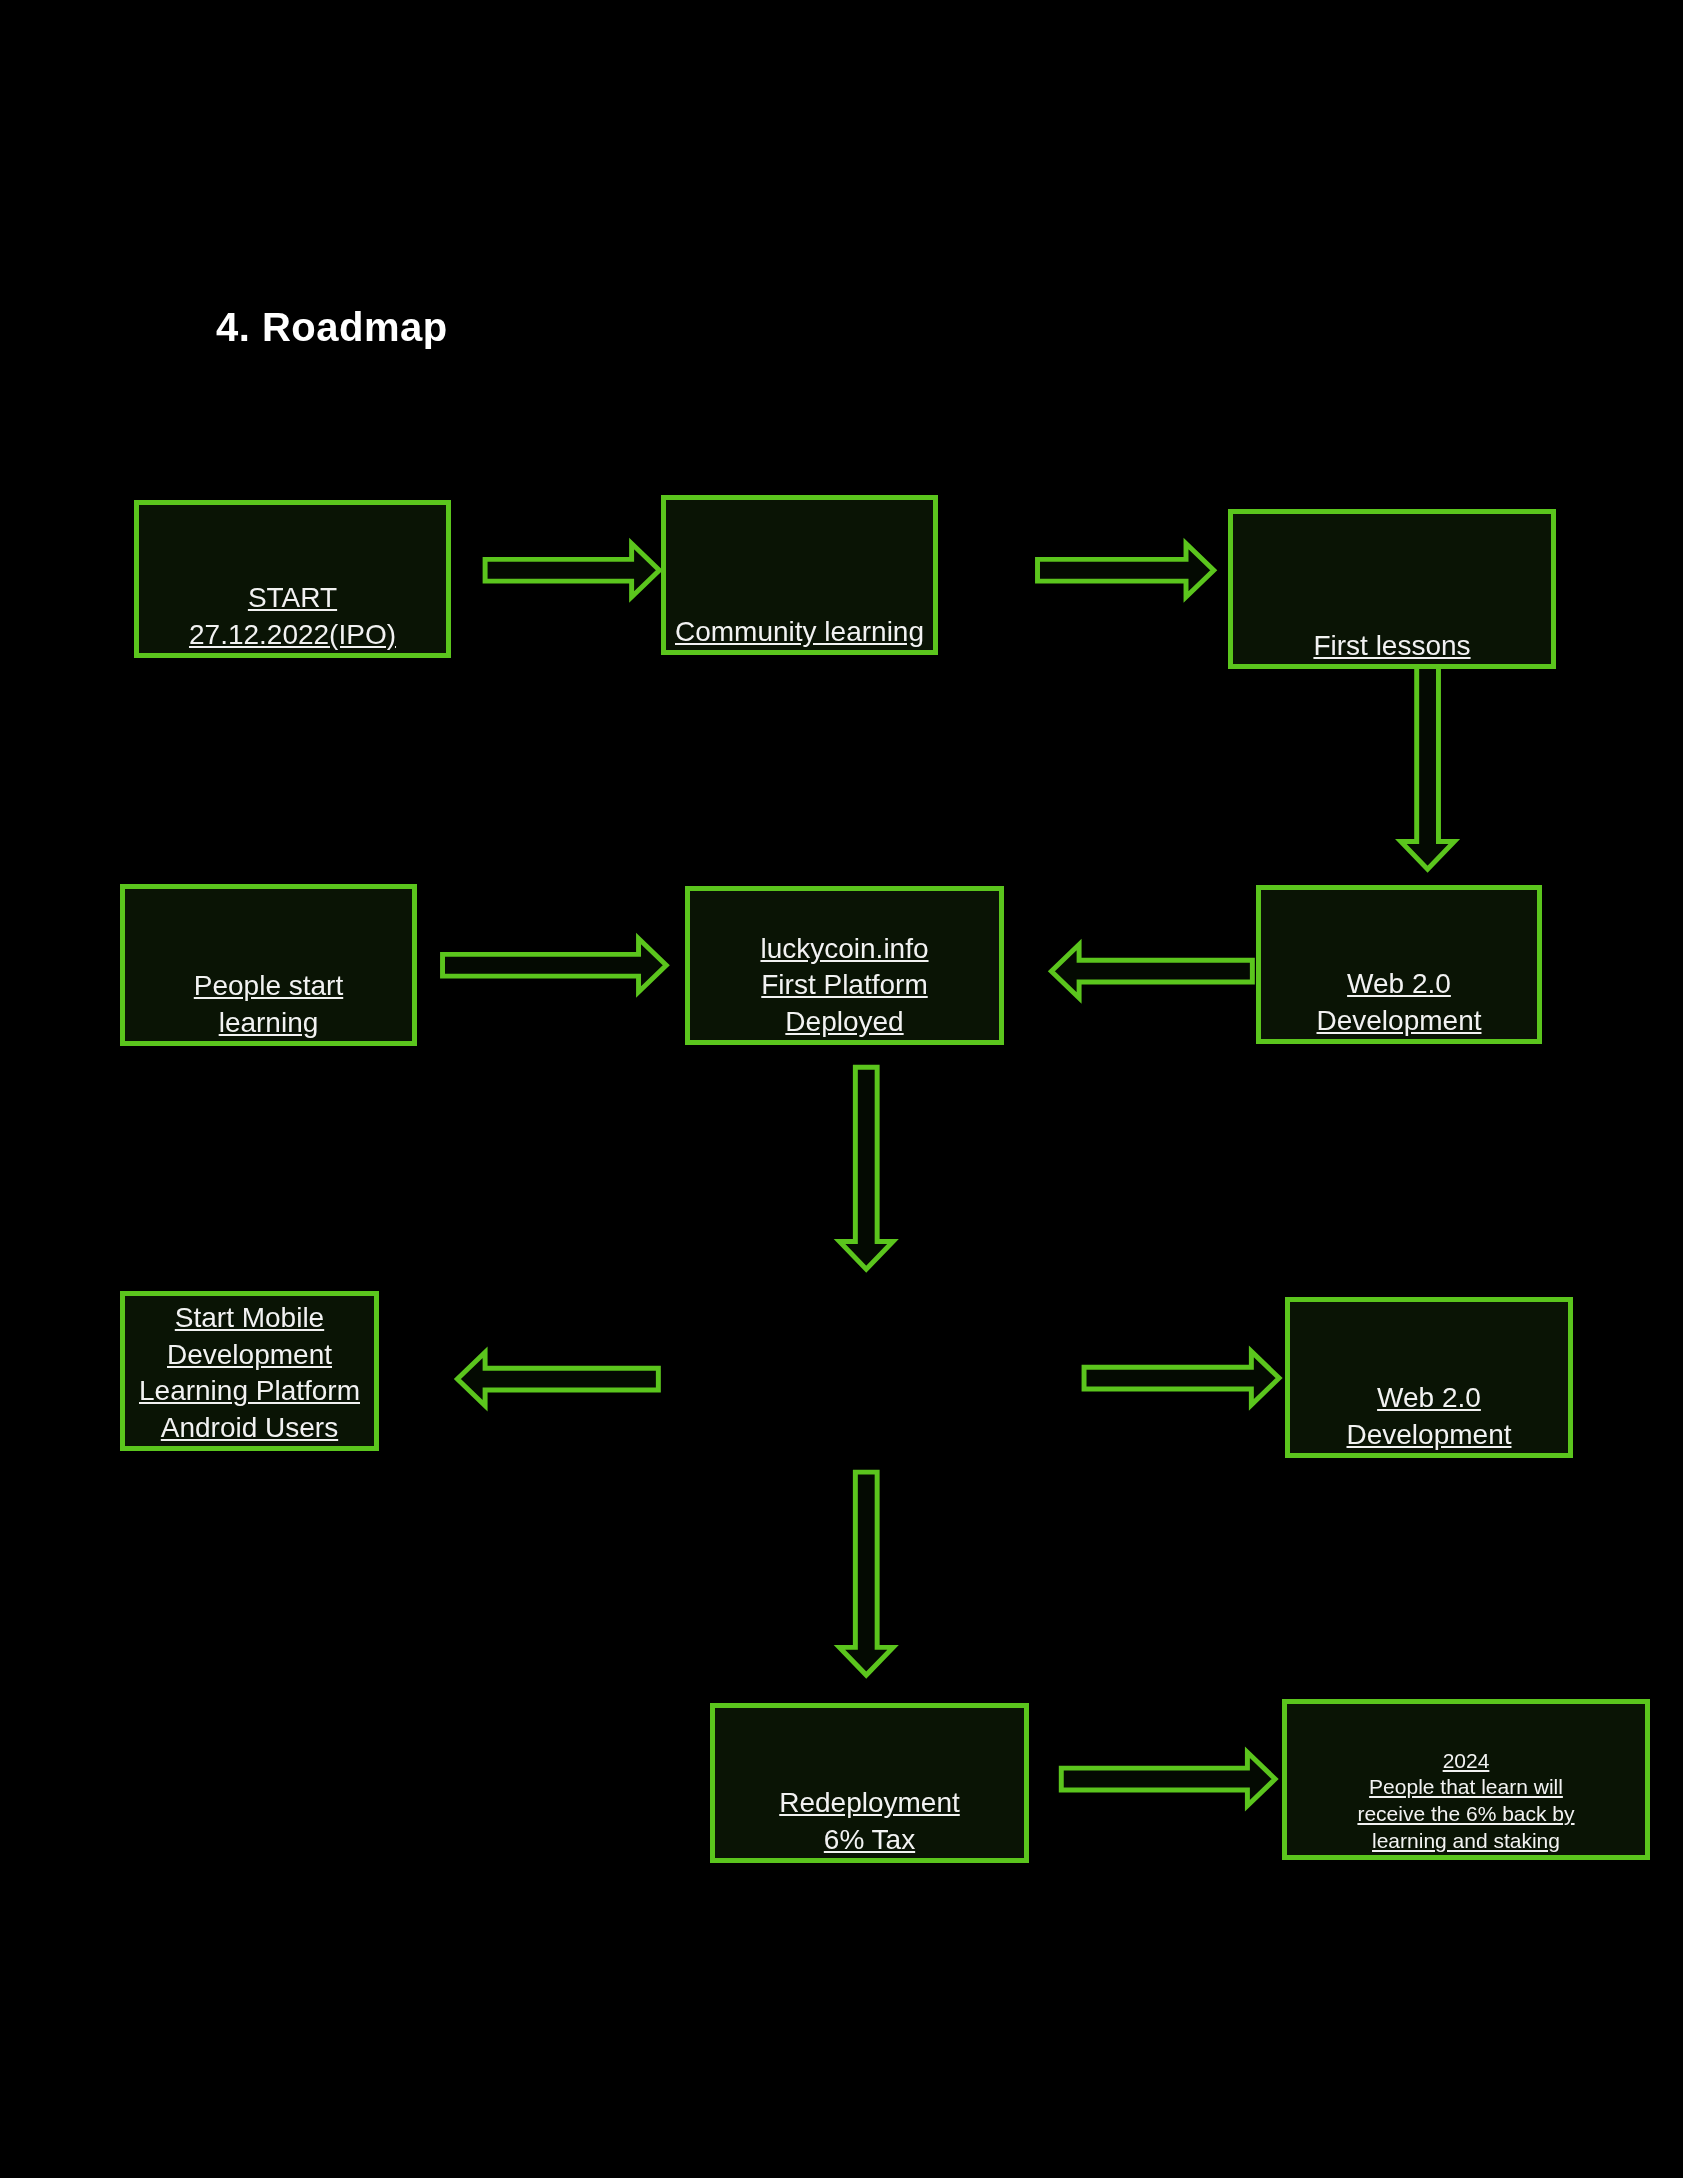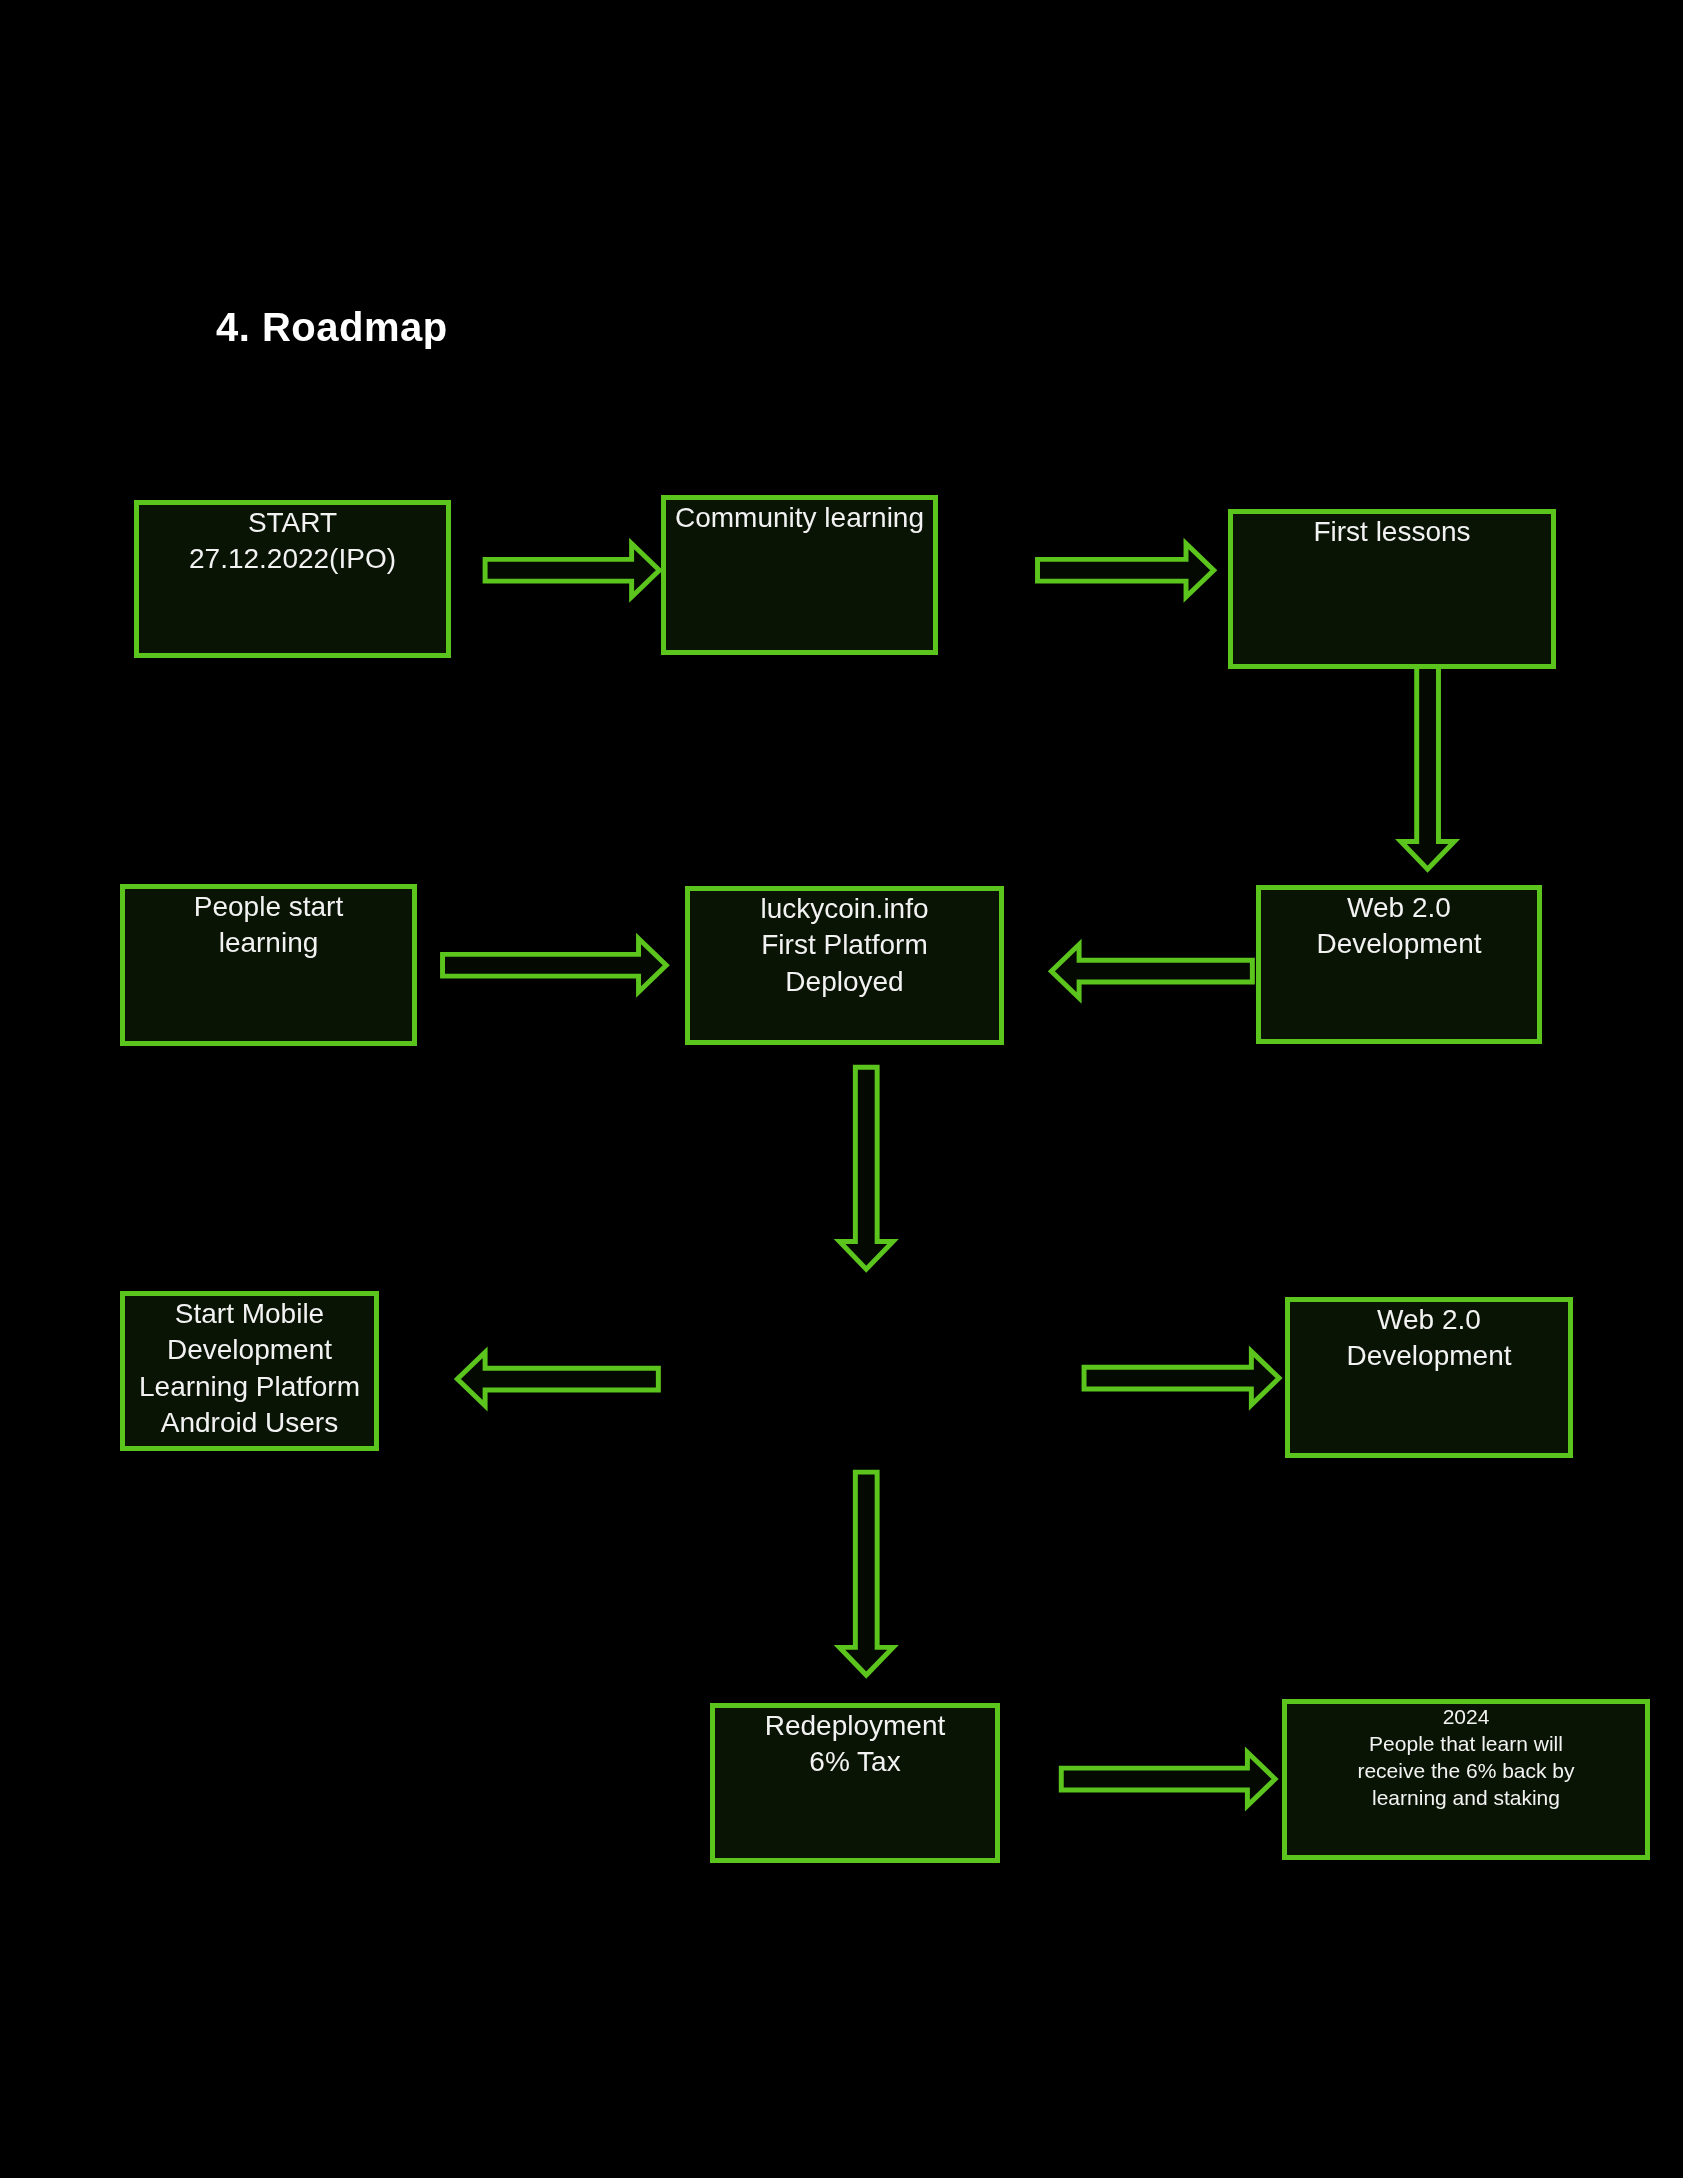--- a/index.html
+++ b/index.html
@@ -34,25 +34,26 @@
     stroke-width:5;
     stroke-linejoin:miter;
   }
   .node{
     position:absolute;
     box-sizing:border-box;
     border:5px solid var(--accent);
     background:var(--node-fill);
     color:var(--text);
     display:flex;
-    align-items:flex-start;
+    align-items:flex-end;
     justify-content:center;
     text-align:center;
     font-size:28px;
     line-height:1.3;
+    text-decoration:underline;
   }
   .node .node-label{white-space:pre-line;}
   .node.small{font-size:21px;line-height:1.28;}
 </style>
 </head>
 <body>
 
 <div class="page">
 
   <h1 class="page-title">4. Roadmap</h1>
@@ -105,21 +106,21 @@
 Learning Platform
 Android Users</span>
   </div>
 
 
   <div class="node" style="left:1285px;top:1297px;width:288px;height:161px">
     <span class="node-label">Web 2.0
 Development</span>
   </div>
 
-  <div class="node" style="left:710px;top:1703px;width:290px;height:160px">
+  <div class="node" style="left:710px;top:1703px;width:319px;height:160px">
     <span class="node-label">Redeployment
 6% Tax</span>
   </div>
 
   <div class="node small" style="left:1282px;top:1699px;width:368px;height:161px">
     <span class="node-label">2024
 People that learn will
 receive the 6% back by
 learning and staking</span>
   </div>

